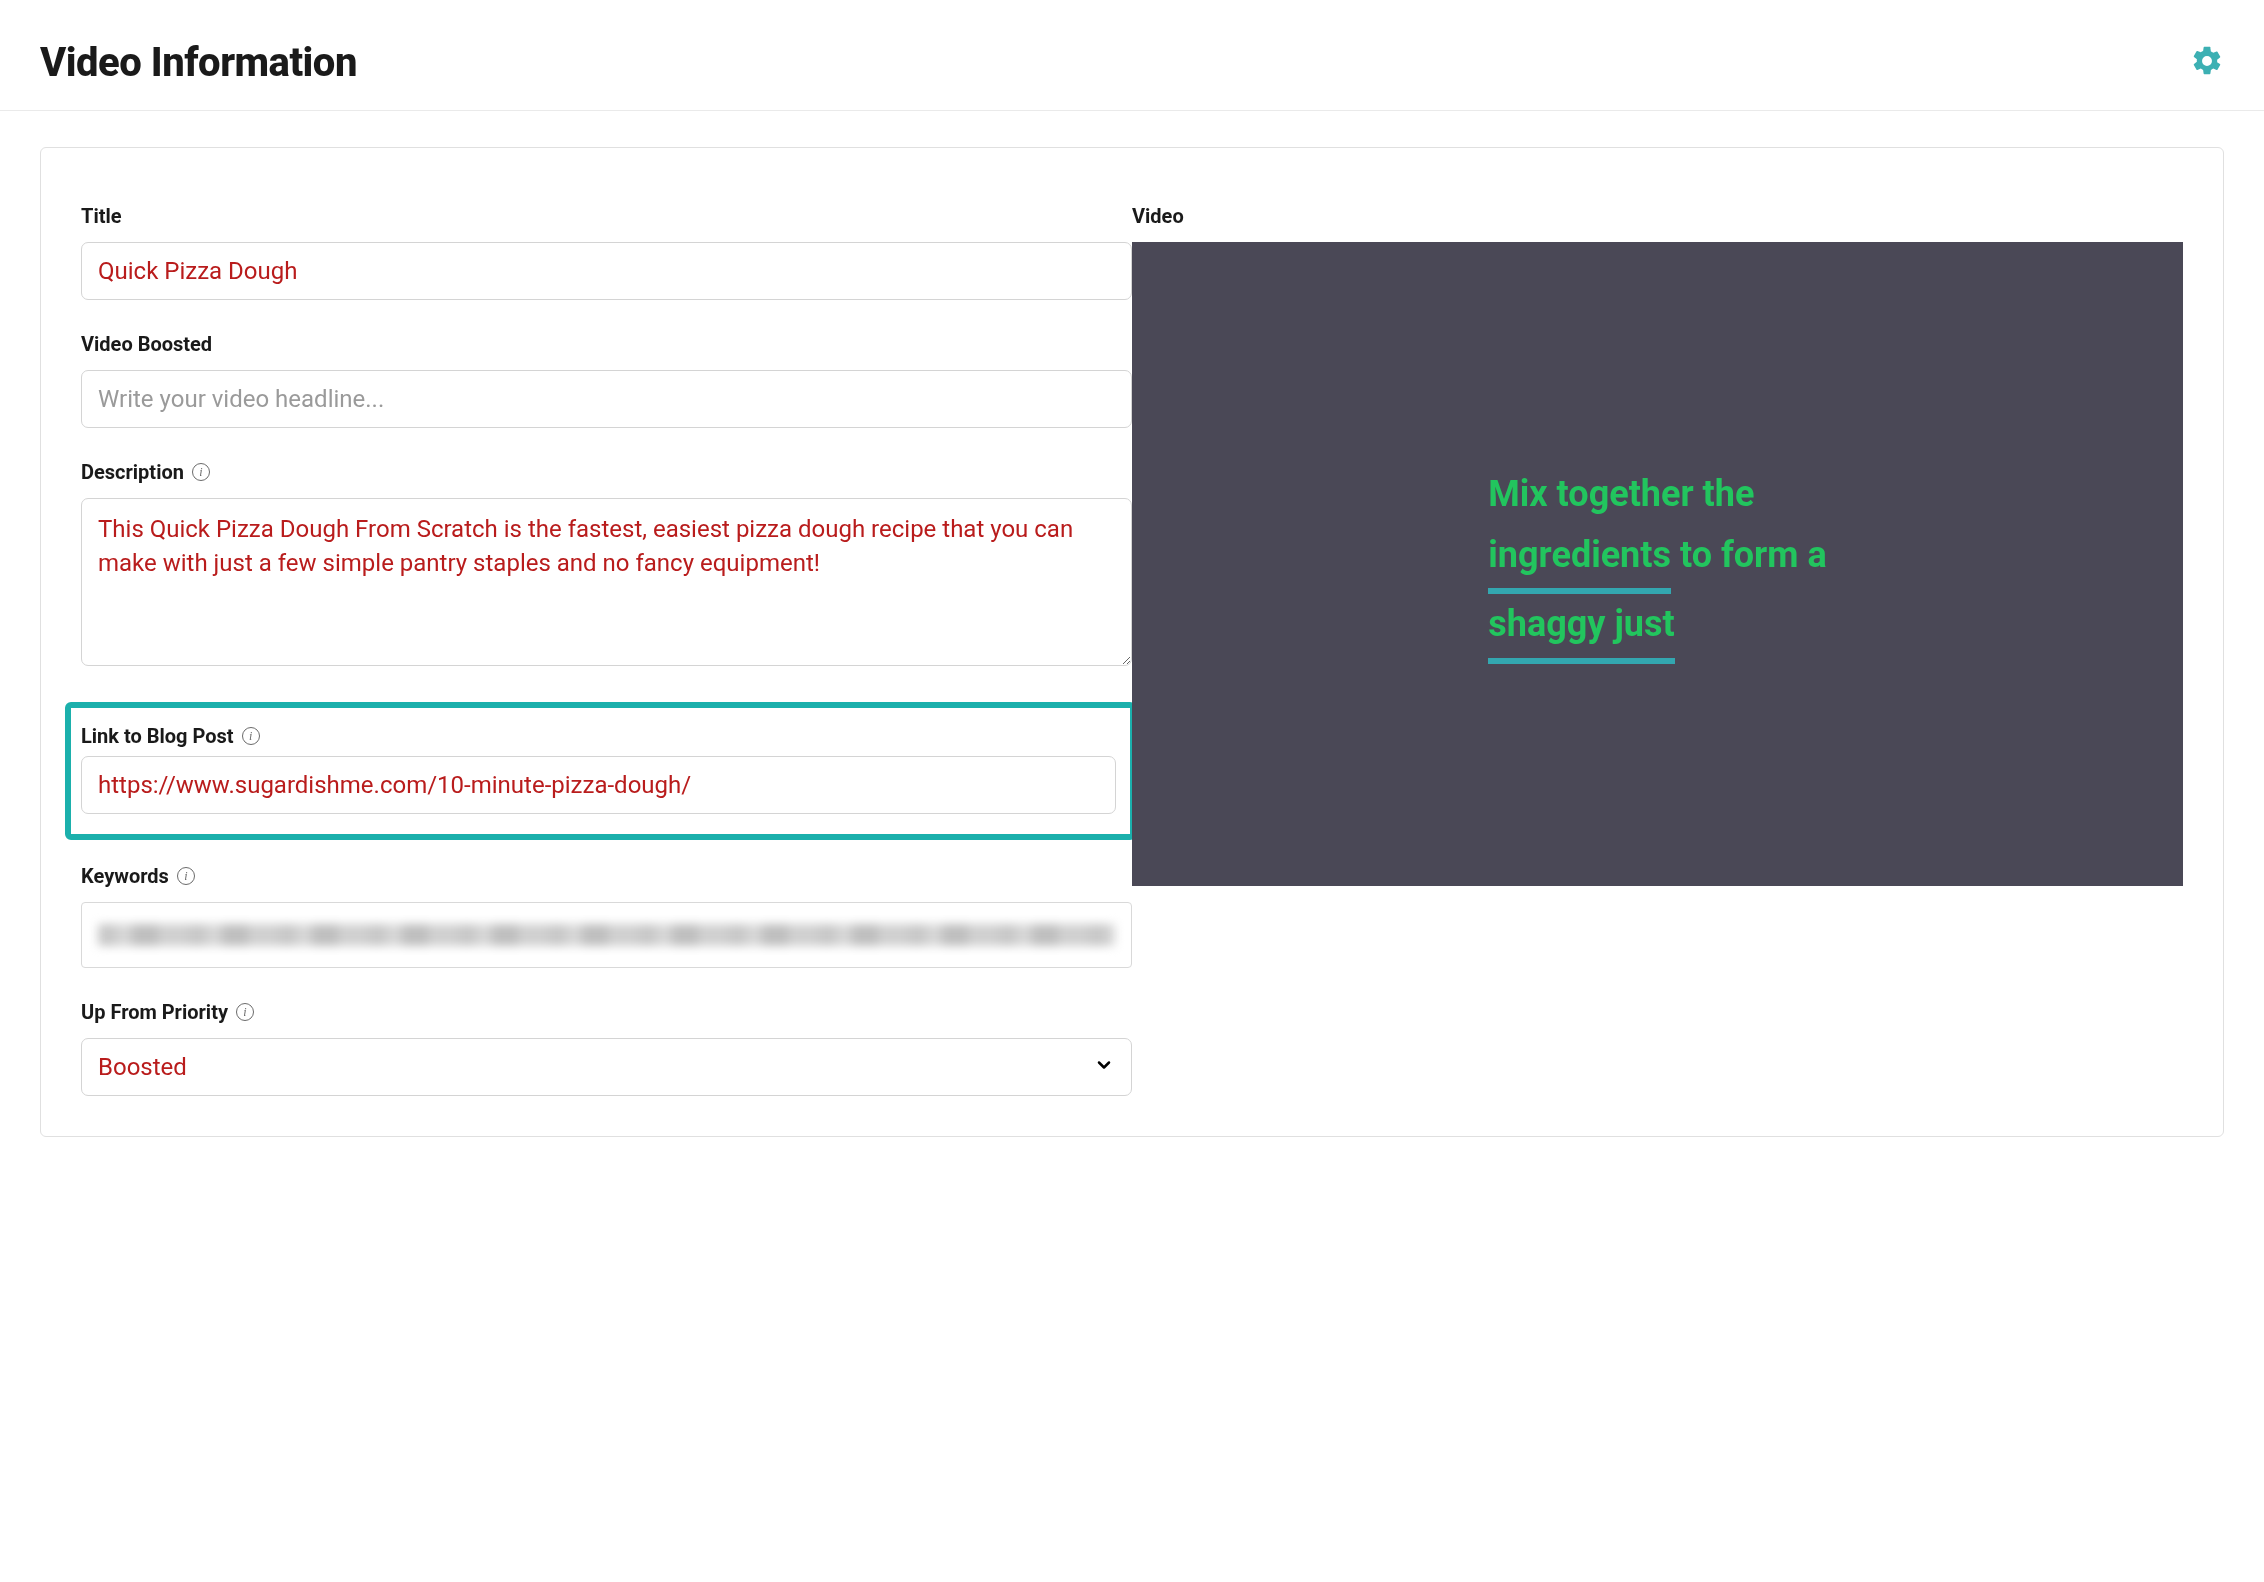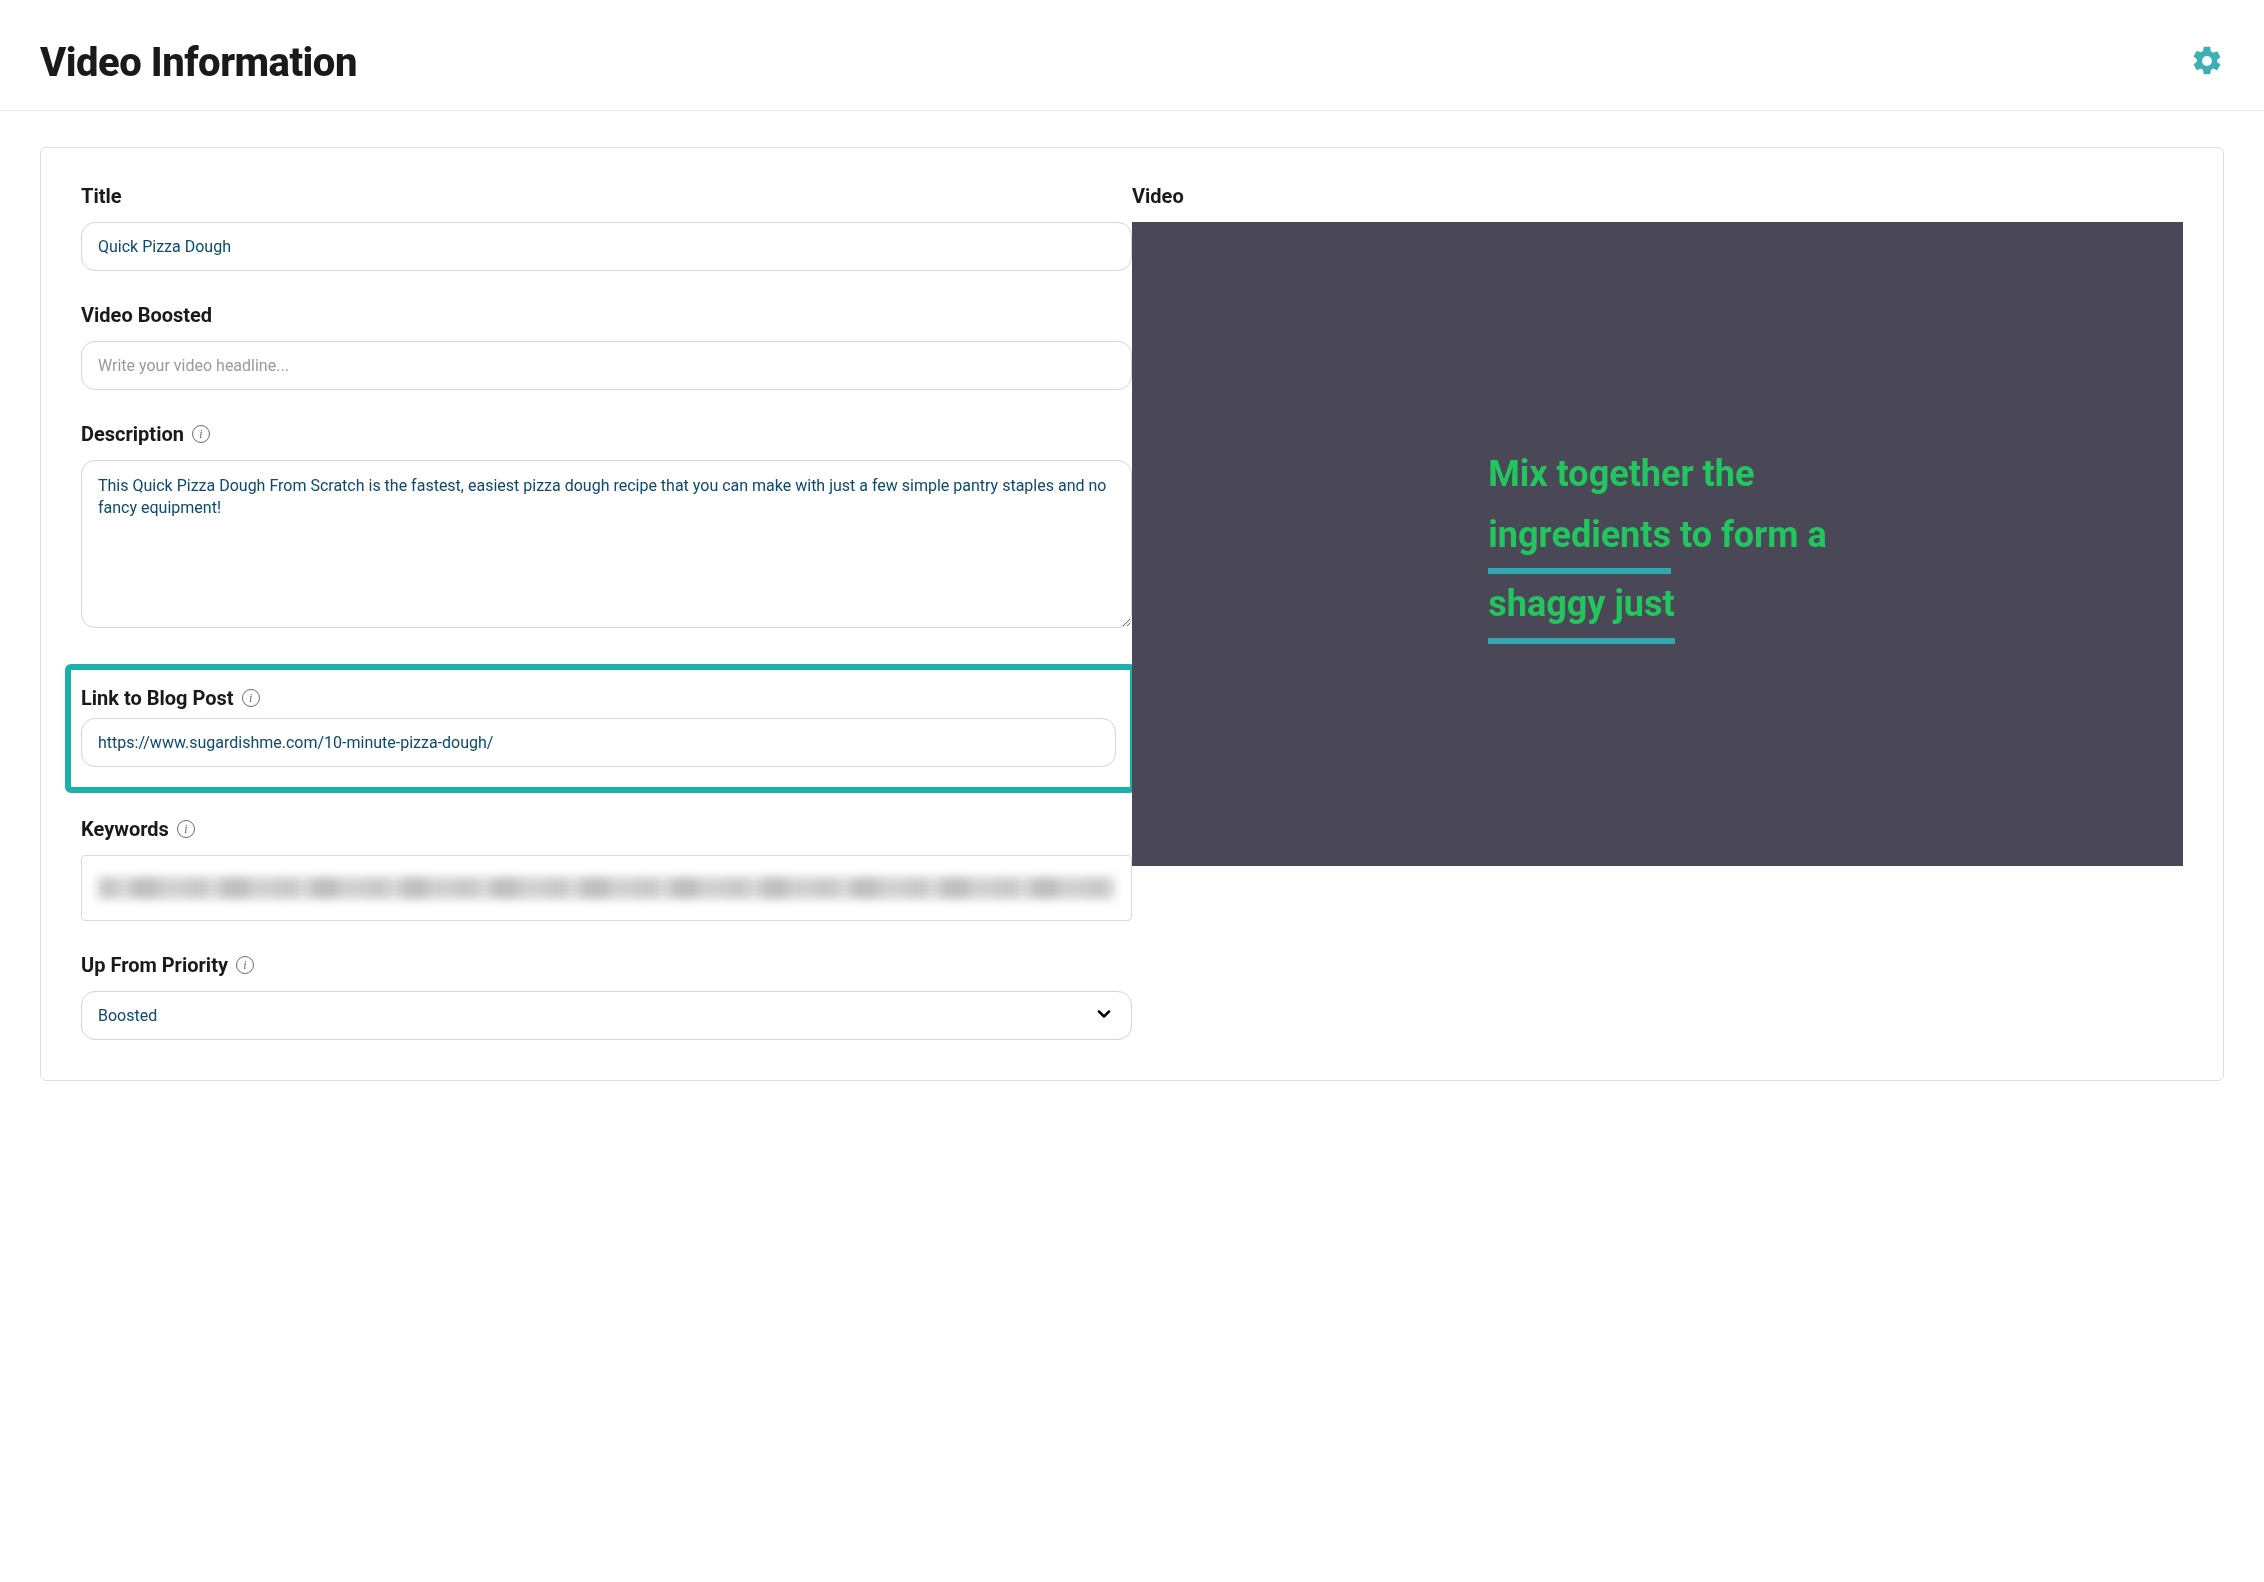--- a/index.html
+++ b/index.html
@@ -22,21 +22,21 @@
     letter-spacing: -0.5px;
   }
   .gear-icon {
     color: #3cb0b3;
     cursor: pointer;
   }
   .card {
     margin: 36px 40px;
     border: 1px solid #e0e0e0;
     border-radius: 6px;
-    padding: 36px 40px 40px 40px;
+    padding: 56px 40px 40px 40px;
     display: grid;
     grid-template-columns: 1fr 1fr;
   }
   .col { display: flex; flex-direction: column; }
   .field { margin-bottom: 32px; }
   .field:last-child { margin-bottom: 0; }
   .label-row {
     display: flex;
     align-items: center;
     gap: 8px;
@@ -56,25 +56,25 @@
     font-size: 12px;
     font-style: italic;
     font-family: Georgia, serif;
     color: #6b6b6b;
     line-height: 1;
     cursor: pointer;
   }
   .text-input, .textarea, .select {
     width: 100%;
     border: 1px solid #d4d4d4;
-    border-radius: 14px;
+    border-radius: 7px;
     padding: 14px 16px;
-    font-size: 16px;
+    font-size: 24px;
     font-family: inherit;
-    color: #0c4a6e;
+    color: #b91c1c;
     background: #fff;
   }
   .text-input::placeholder, .textarea::placeholder { color: #9a9a9a; }
   .textarea {
     min-height: 168px;
     resize: vertical;
     line-height: 1.4;
   }
   .keywords-box {
     width: 100%;

